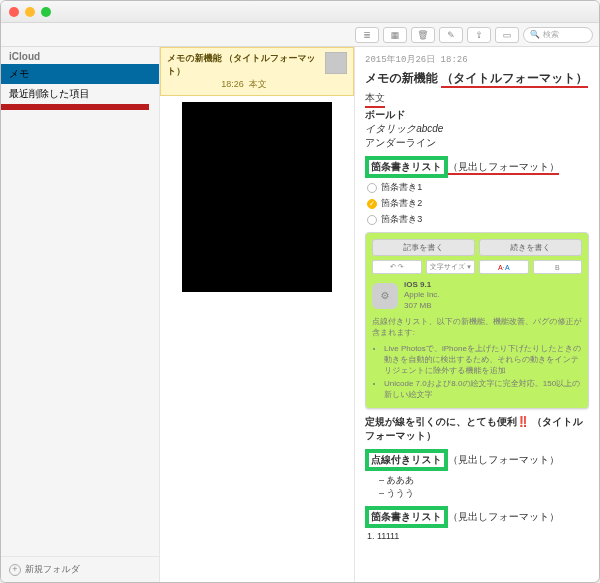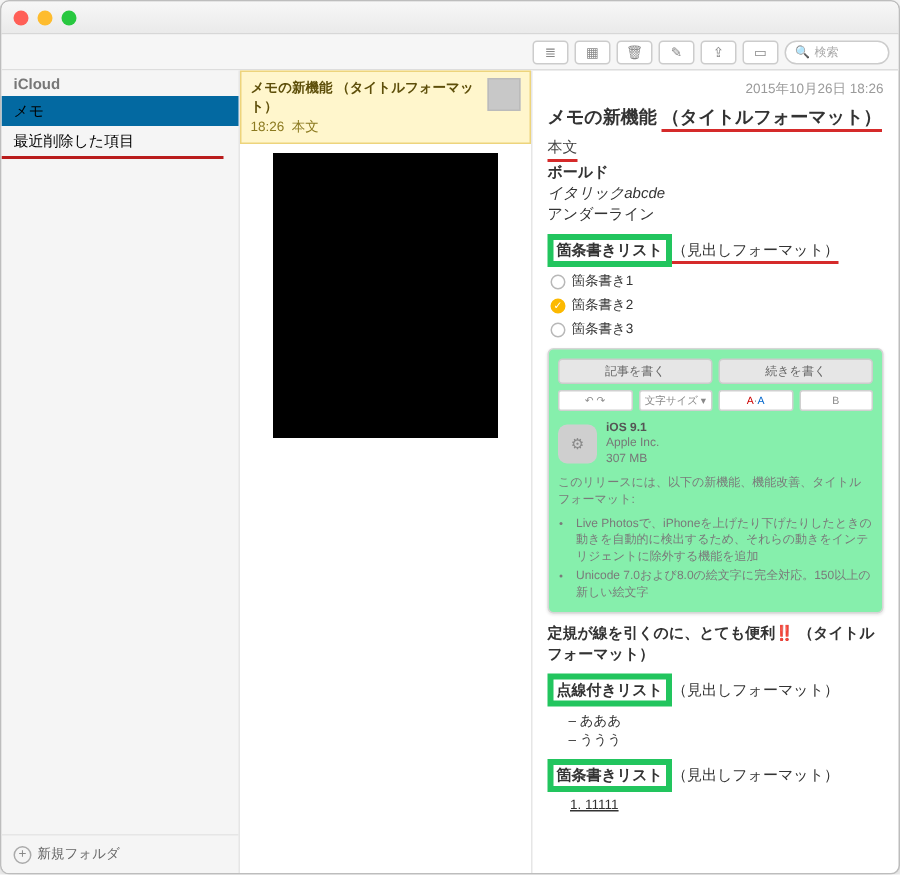--- a/index.html
+++ b/index.html
@@ -10,62 +10,62 @@
   .dot{width:10px;height:10px;border-radius:50%;}
   .dot.red{background:#ff5f57;} .dot.yellow{background:#febc2e;} .dot.green{background:#28c840;}
   .toolbar{height:24px;background:#f6f6f6;border-bottom:1px solid #ddd;display:flex;align-items:center;justify-content:flex-end;gap:4px;padding:0 6px;}
   .tbtn{width:24px;height:16px;border:1px solid #ccc;border-radius:3px;background:#fff;display:flex;align-items:center;justify-content:center;font-size:9px;color:#888;}
   .search{width:70px;height:16px;border:1px solid #ccc;border-radius:8px;background:#fff;font-size:8px;color:#aaa;display:flex;align-items:center;padding:0 6px;gap:3px;}
   .body{flex:1;display:flex;min-height:0;}
   .sidebar{width:159px;background:#f5f5f5;border-right:1px solid #e6e6e6;display:flex;flex-direction:column;font-size:10px;}
   .sb-section{padding:4px 8px 2px 8px;color:#777;font-weight:600;}
   .sb-item{padding:3px 8px;}
   .sb-item.selected{background:#0369a1;}
-  .sb-item.underline{border-bottom:2px solid #b91c1c;margin-right:10px;}
+  .sb-item.underline{border-bottom:6px solid #b91c1c;margin-right:10px;}
   .sb-spacer{flex:1;}
   .sb-footer{padding:6px 8px;color:#666;display:flex;align-items:center;gap:4px;border-top:1px solid #e6e6e6;font-size:9px;}
   .sb-footer .plus{display:inline-flex;justify-content:center;align-items:center;width:12px;height:12px;border:1px solid #aaa;border-radius:50%;font-size:9px;line-height:1;color:#888;}
   .notelist{width:195px;border-right:1px solid #e6e6e6;background:#fff;}
   .note-card{background:#fff6cc;border:1px solid #edd47c;padding:4px 6px;font-size:9px;color:#6b5b10;display:flex;justify-content:space-between;gap:4px;}
   .note-card .txt{flex:1;}
   .note-card .title{font-weight:700;color:#5e4f0a;}
-  .note-card .meta{color:#8c7a20;}
+  .note-card .meta{color:#8c7a20;text-align:center;}
   .note-card .thumb{width:22px;height:22px;background:#c8c8c8;border:1px solid #bbb;}
   .black-block{margin:6px auto 0 auto;width:150px;height:190px;background:#000;}
   .content{flex:1;overflow:auto;padding:6px 10px 10px 10px;font-size:10px;color:#333;}
-  .content .date{text-align:right;color:#9a9a9a;font-size:9px;margin-bottom:4px;}
+  .content .date{text-align:left;color:#9a9a9a;font-size:9px;margin-bottom:4px;font-family:Liberation Mono, monospace;}
   .content h1{font-size:12px;font-weight:700;margin-bottom:4px;}
   .hl{border-bottom:2px solid #d52a2a;padding-bottom:1px;}
   .box-red{border:4px solid #22c55e;padding:0 2px;display:inline-block;}
   .bold{font-weight:700;}
   .ul{}
   .thin{color:#444;}
   .section-h{margin:6px 0 3px 0;font-size:10px;}
   .radio-list{margin-left:2px;}
   .radio-row{display:flex;align-items:center;gap:4px;margin:3px 0;font-size:9px;}
   .radio{width:10px;height:10px;border:1px solid #b8b8b8;border-radius:50%;display:inline-flex;align-items:center;justify-content:center;}
   .radio.checked{background:#fcb900;border-color:#fcb900;}
   .radio.checked::after{content:"✓";font-size:7px;color:#fff;}
-  .embed{margin:6px 0;border:1px solid #d6d6d6;border-radius:4px;background:#86efac;padding:6px;box-shadow:0 1px 2px rgba(0,0,0,.1);}
+  .embed{margin:6px 0;border:1px solid #d6d6d6;border-radius:4px;background:#bef264;padding:6px;box-shadow:0 1px 2px rgba(0,0,0,.1);}
   .embed .tabbar{display:flex;gap:4px;font-size:8px;margin-bottom:4px;}
   .embed .tab{flex:1;background:#e6e6e6;border:1px solid #ccc;border-radius:3px;text-align:center;padding:2px 0;color:#666;}
   .embed .icnrow{display:flex;gap:4px;margin-bottom:4px;}
   .embed .ib{flex:1;height:14px;border:1px solid #d0d0d0;background:#fff;border-radius:2px;font-size:7px;color:#888;display:flex;align-items:center;justify-content:center;}
   .embed .approw{display:flex;align-items:center;gap:6px;margin:6px 0;}
   .embed .appicon{width:26px;height:26px;border-radius:6px;background:#cfcfcf;display:flex;align-items:center;justify-content:center;font-size:12px;color:#777;}
   .embed .appmeta{font-size:8px;color:#777;line-height:1.3;}
   .embed .appmeta .nm{font-weight:700;color:#555;}
   .embed .desc{font-size:8px;color:#7a7a7a;line-height:1.35;}
   .embed ul{margin:4px 0 0 12px;font-size:8px;color:#7a7a7a;}
   .embed ul li{margin:2px 0;}
   .para{margin:6px 0;font-size:10px;}
   .red-emoji{color:#d40000;}
   .dash-list{margin-left:14px;font-size:9px;}
   .dash-list div::before{content:"– ";}
-  .num-list{margin-left:15px;font-size:9px;text-decoration:underline;}
+  .num-list{margin-left:2px;font-size:9px;}
   .gear{font-size:10px;color:#888;}
 </style>
 </head>
 <body>
 
 <div class="window">
   <div class="titlebar">
     <div class="traffic">
       <div class="dot red"></div>
       <div class="dot yellow"></div>
@@ -160,21 +160,21 @@
         <div class="approw">
           <div class="appicon">
               <span class="gear">⚙</span>
             </div>
           <div class="appmeta">
             <div class="nm">iOS 9.1</div>
             <div>Apple Inc.</div>
             <div>307 MB</div>
           </div>
         </div>
-        <div class="desc">このリリースには、以下の新機能、機能改善、タイトルフォーマット:</div>
+        <div class="desc">点線付きリスト、以下の新機能、機能改善、バグの修正が含まれます:</div>
         <ul>
           <li>Live Photosで、iPhoneを上げたり下げたりしたときの動きを自動的に検出するため、それらの動きをインテリジェントに除外する機能を追加</li>
           <li>Unicode 7.0および8.0の絵文字に完全対応。150以上の新しい絵文字</li>
         </ul>
       </div>
 
       <div class="para bold">
         <span>定規が線を引くのに、とても便利</span><span class="red-emoji">‼️</span>
         <span>（タイトルフォーマット）</span>
       </div>

